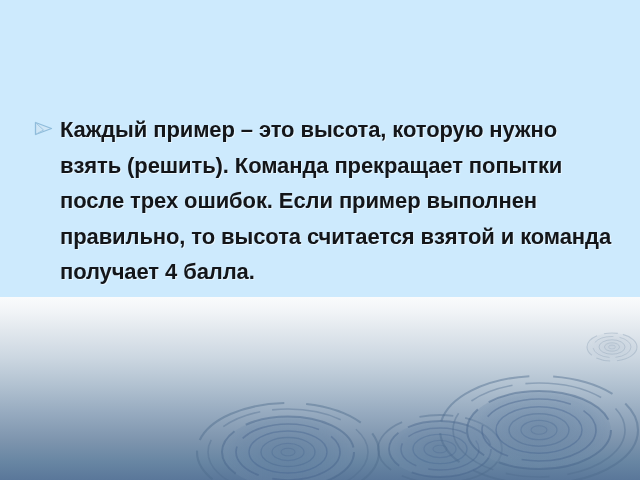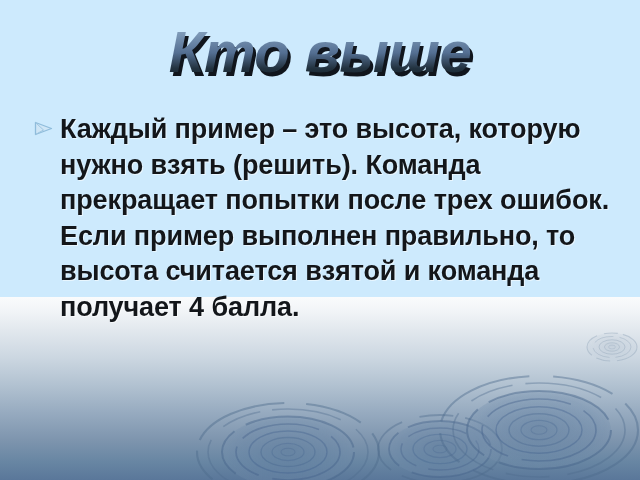--- a/index.html
+++ b/index.html
@@ -102,21 +102,21 @@
     display: flex;
     align-items: flex-start;
   }
   .bullet-marker {
     flex: 0 0 auto;
     width: 26px;
     padding-top: 9px;
   }
   .bullet-text {
     flex: 1 1 auto;
-    font-size: 27px;
+    font-size: 22px;
     font-weight: bold;
     line-height: 35.5px;
     color: #13161a;
     text-shadow: 1px 1px 0 rgba(255,255,255,0.55);
     letter-spacing: -0.1px;
   }
 </style>
 </head>
 <body>
 
@@ -177,26 +177,20 @@
         <ellipse rx="72" ry="39" fill="none" stroke="#46638a" stroke-opacity="0.50" stroke-width="2" stroke-dasharray="130 16 56 13"></ellipse>
         <ellipse rx="57" ry="31" fill="none" stroke="#43608a" stroke-opacity="0.45" stroke-width="1.7" stroke-dasharray="88 14 44 10"></ellipse>
         <ellipse rx="43" ry="23.2" fill="none" stroke="#41608c" stroke-opacity="0.42" stroke-width="1.5"></ellipse>
         <ellipse rx="30" ry="16.2" fill="none" stroke="#41608c" stroke-opacity="0.38" stroke-width="1.4"></ellipse>
         <ellipse rx="18" ry="9.7" fill="none" stroke="#41608c" stroke-opacity="0.34" stroke-width="1.2"></ellipse>
         <ellipse rx="8" ry="4.3" fill="none" stroke="#41608c" stroke-opacity="0.30" stroke-width="1.1"></ellipse>
       </g>
     </svg>
   </div>
 
-  <div class="title-wrap">
-    <div class="title">
-      <span class="shadow">Кто выше</span>
-      <span class="face">Кто выше</span>
-    </div>
-  </div>
 
   <div class="body-block">
     <div class="bullet-row">
       <span class="bullet-marker">
         <svg width="19" height="15" viewBox="0 0 19 15" xmlns="http://www.w3.org/2000/svg">
           <polygon points="1.5,1.5 17.5,7.5 1.5,13.5" fill="#cfe6f6" stroke="#8fbcdb" stroke-width="1.3" stroke-linejoin="round"></polygon>
           <polyline points="1.5,1.5 9.5,9 1.5,13.5" fill="none" stroke="#9cc5e0" stroke-width="1"></polyline>
         </svg>
       </span>
       <span class="bullet-text">Каждый пример – это высота, которую нужно взять (решить). Команда прекращает попытки после трех ошибок. Если пример выполнен правильно, то высота считается взятой и команда получает 4 балла.</span>

